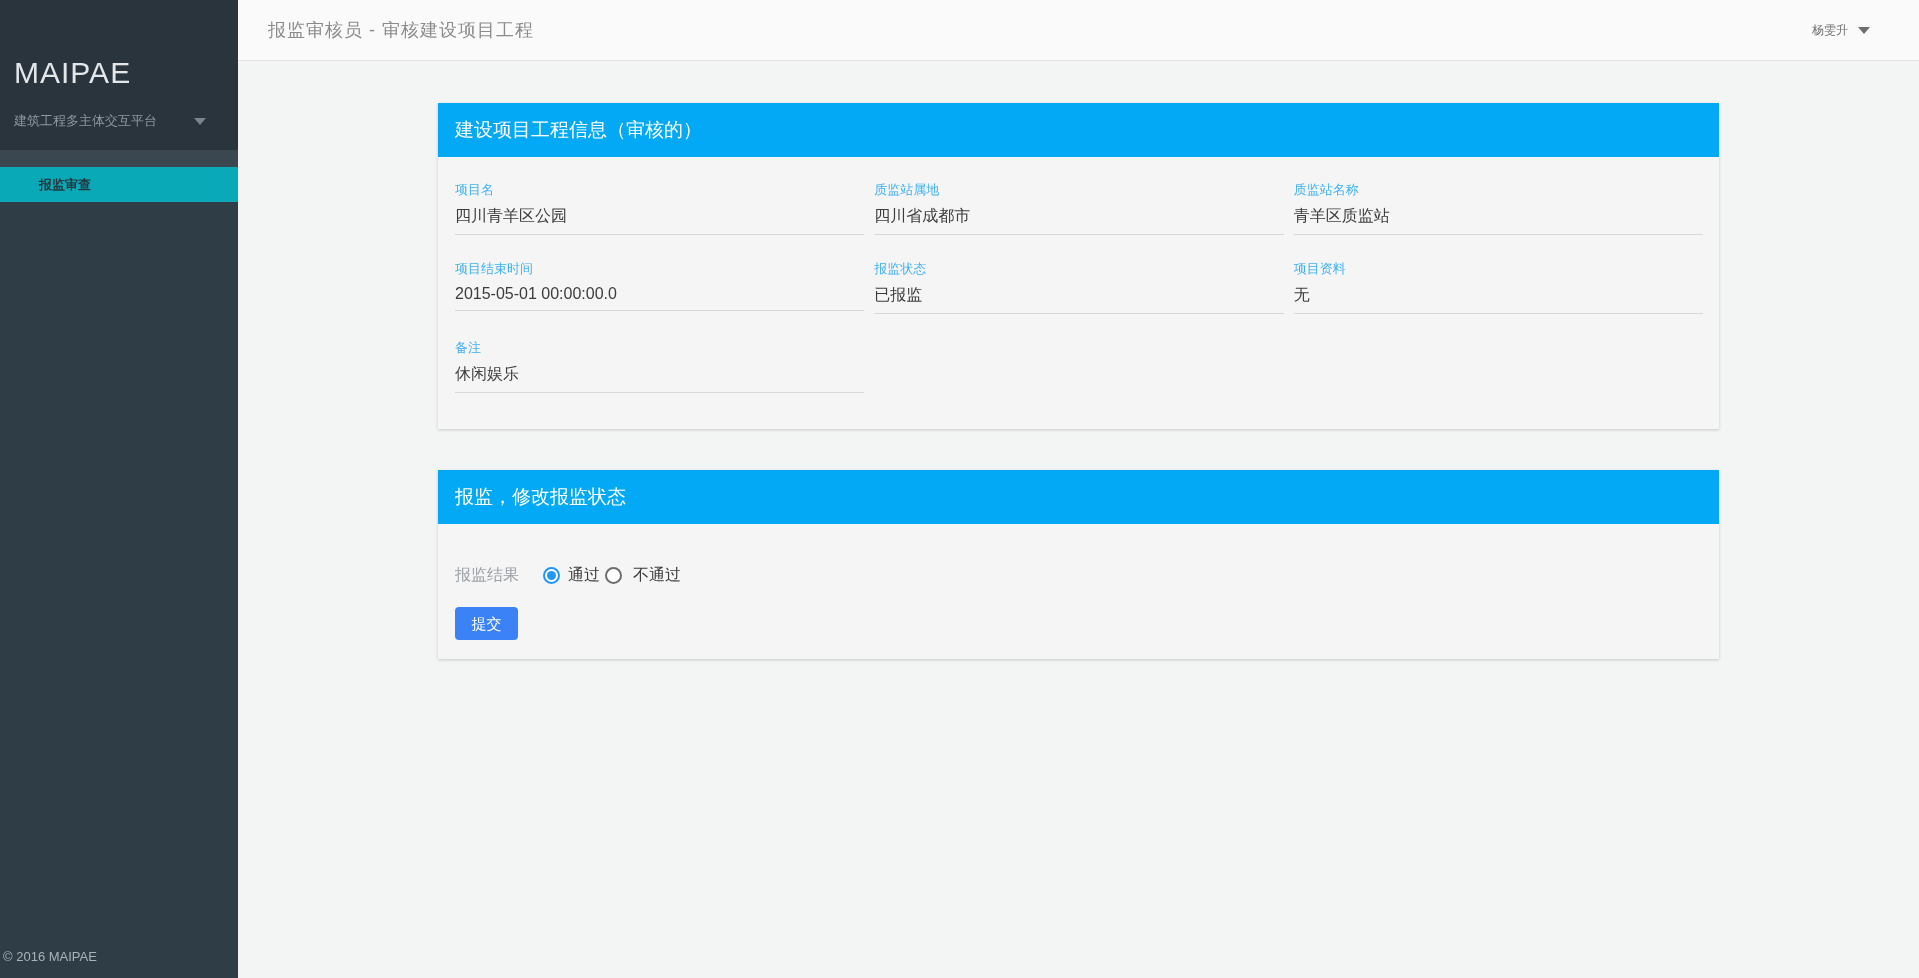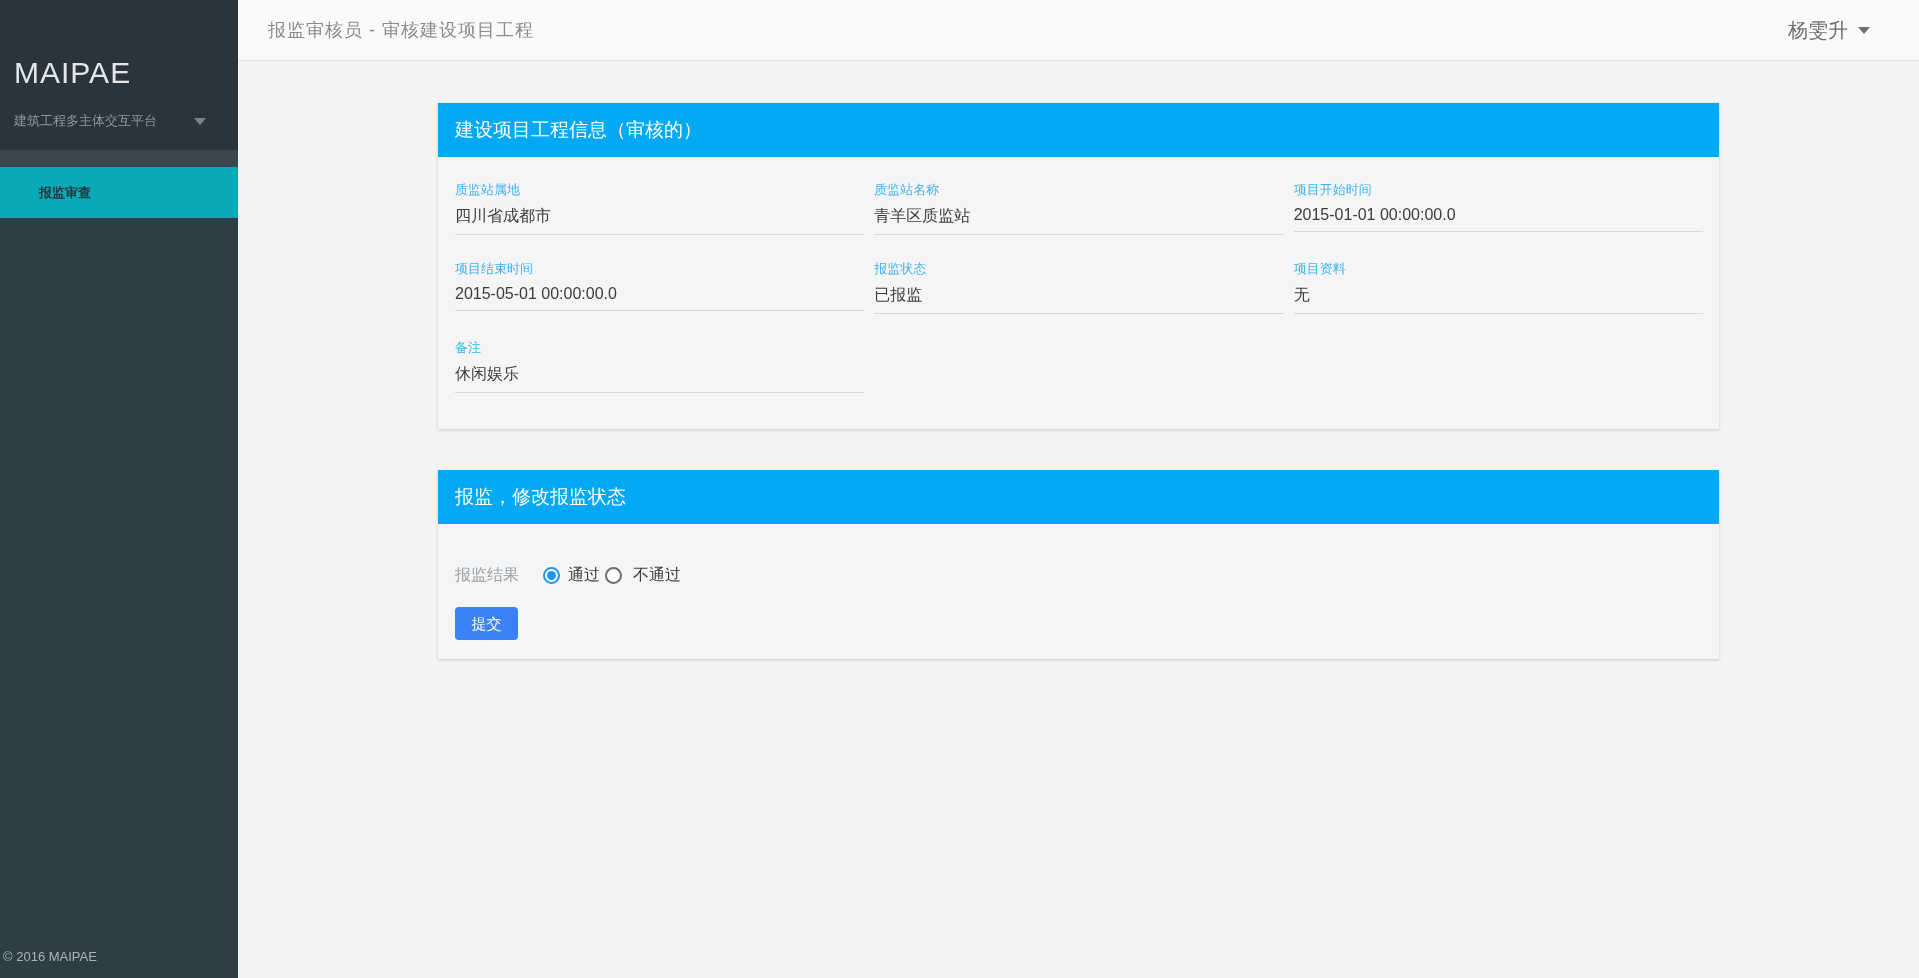--- a/index.html
+++ b/index.html
@@ -27,42 +27,42 @@
     cursor: pointer;
   }
   .brand-sub-label { color: #8d99a0; font-size: 13px; }
   .caret-down {
     width: 0; height: 0; border-left: 6px solid transparent;
     border-right: 6px solid transparent; border-top: 7px solid #78858c;
     margin-right: 18px;
   }
   .menu-strip { height: 17px; background: #3a4751; }
   .menu-item {
-    height: 51px; display: flex; align-items: center;
+    height: 35px; display: flex; align-items: center;
     padding-left: 39px; cursor: pointer;
     font-size: 13px; color: #b9c2c7;
   }
   .menu-item.active {
     background: #0aa9b8; color: #24383f; font-weight: bold;
   }
   .sidebar-footer {
     position: absolute; left: 3px; bottom: 14px;
     color: #a9b3b8; font-size: 13px;
   }
 
   
   .main-wrap { flex: 1; display: flex; flex-direction: column; height: 967px; }
   .topbar {
     height: 61px; background: #fafafa; border-bottom: 1px solid #e3e3e3;
     display: flex; align-items: center; justify-content: space-between;
     padding: 0 49px 0 30px; flex: 0 0 61px;
   }
   .topbar-title { color: #8b8b8b; font-size: 18px; letter-spacing: 1px; }
   .user-menu { display: flex; align-items: center; gap: 10px; cursor: pointer; }
-  .user-name { color: #6e6e6e; font-size: 20px; }
+  .user-name { color: #6e6e6e; font-size: 12px; }
   .user-caret {
     width: 0; height: 0; border-left: 6px solid transparent;
     border-right: 6px solid transparent; border-top: 7px solid #6e6e6e;
   }
 
   .content { flex: 1; overflow: auto; }
 
   
   .panel {
     margin: 0 200px; background: #f5f5f5;
@@ -141,32 +141,32 @@
     </div>
   </header>
 
   <main class="content">
 
     <section class="panel panel-info">
       <div class="panel-heading">建设项目工程信息（审核的）</div>
       <div class="panel-body">
 
         <div class="field">
+          <div class="field-label">项目名</div>
+          <div class="field-value">四川青羊区公园</div>
+        </div>
+        <div class="field">
           <div class="field-label">质监站属地</div>
           <div class="field-value">四川省成都市</div>
         </div>
         <div class="field">
           <div class="field-label">质监站名称</div>
           <div class="field-value">青羊区质监站</div>
         </div>
 
-        <div class="field">
-          <div class="field-label">项目开始时间</div>
-          <div class="field-value">2015-01-01 00:00:00.0</div>
-        </div>
         <div class="field">
           <div class="field-label">项目结束时间</div>
           <div class="field-value">2015-05-01 00:00:00.0</div>
         </div>
         <div class="field">
           <div class="field-label">报监状态</div>
           <div class="field-value">已报监</div>
         </div>
 
         <div class="field">

